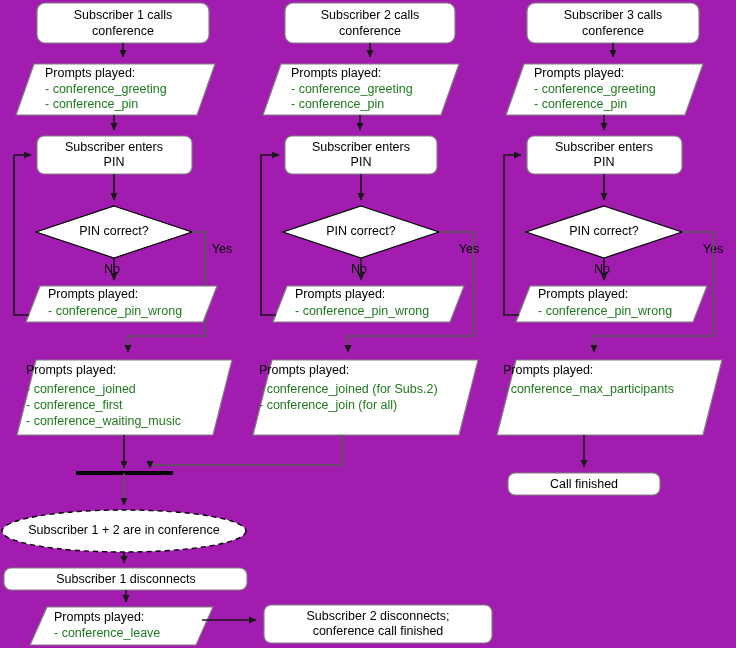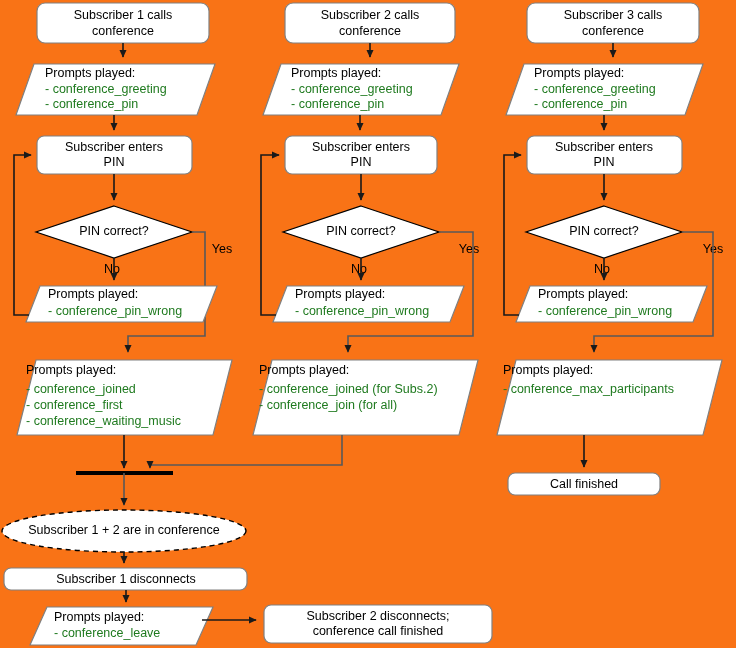--- a/index.html
+++ b/index.html
@@ -7,21 +7,21 @@
     padding: 0;
     background: #ffffff;
   }
   body {
     font-family: "Liberation Sans", sans-serif;
   }
   #flow-root {
     position: relative;
     width: 736px;
     height: 648px;
-    background: #f97316;
+    background: #a21caf;
     overflow: hidden;
   }
   svg#flow-svg {
     display: block;
     width: 736px;
     height: 648px;
   }
   .node-box {
     fill: #ffffff;
     stroke: #808080;

